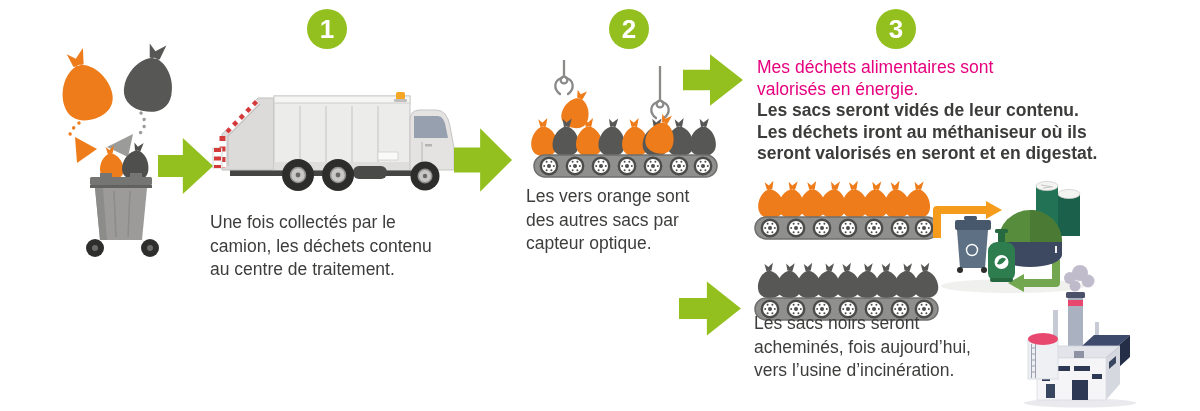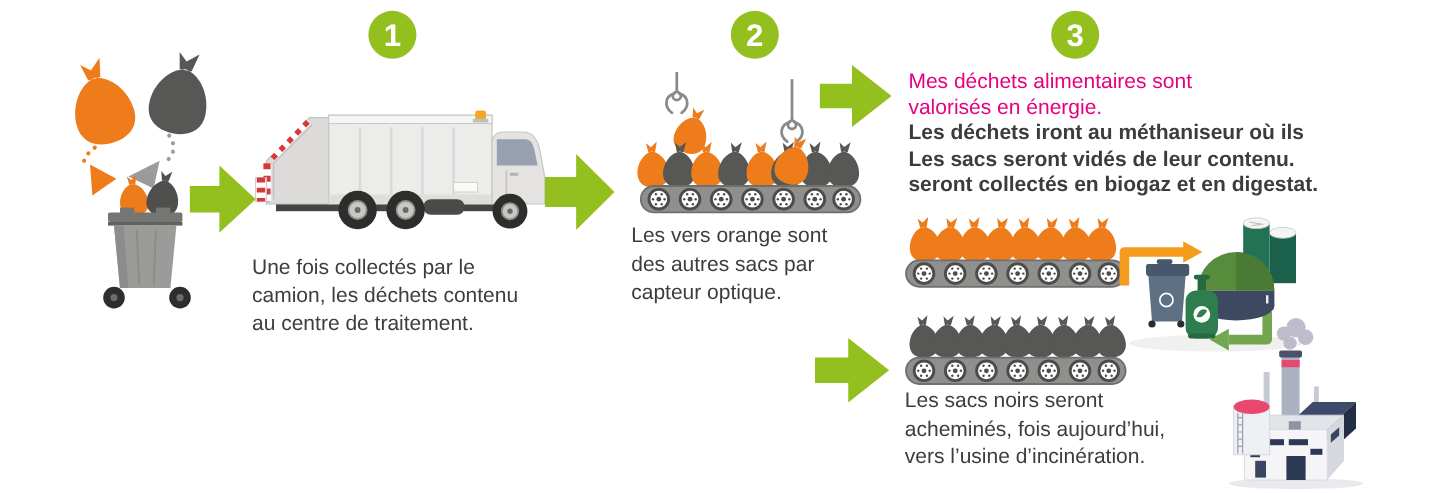--- a/index.html
+++ b/index.html
@@ -165,23 +165,23 @@
   <svg class="art" style="left:683px;top:45px;width:62px;height:70px" viewBox="0 0 62 76" preserveAspectRatio="none">
       <use href="#arrow"></use>
     </svg>
 
   <div class="s3">
     <div class="title">
       <span>Mes déchets alimentaires sont</span>
       <span>valorisés en énergie.</span>
     </div>
     <div class="body">
+      <span>Les sacs seront vidés de leur contenu.</span>
       <span>Les déchets iront au méthaniseur où ils</span>
-      <span>Les sacs seront vidés de leur contenu.</span>
-      <span>seront collectés en biogaz et en digestat.</span>
+      <span>seront valorisés en seront et en digestat.</span>
     </div>
   </div>
 
   <svg class="art" style="left:752px;top:181px;width:190px;height:60px" viewBox="0 0 190 60">
     <g>
       <use href="#bagp" fill="#ee7c1b" transform="translate(3,-3) scale(0.78) rotate(-5 20 30)"></use>
       <use href="#bagp" fill="#ee7c1b" transform="translate(24,-3) scale(0.78) rotate(4 20 30)"></use>
       <use href="#bagp" fill="#ee7c1b" transform="translate(45,-3) scale(0.78) rotate(-3 20 30)"></use>
       <use href="#bagp" fill="#ee7c1b" transform="translate(66,-3) scale(0.78) rotate(5 20 30)"></use>
       <use href="#bagp" fill="#ee7c1b" transform="translate(87,-3) scale(0.78) rotate(-4 20 30)"></use>
@@ -246,21 +246,21 @@
       <use href="#bagp" fill="#575756" transform="translate(61.5,-1) scale(0.74) rotate(4 20 30)"></use>
       <use href="#bagp" fill="#575756" transform="translate(81,-1) scale(0.74) rotate(-4 20 30)"></use>
       <use href="#bagp" fill="#575756" transform="translate(100.5,-1) scale(0.74) rotate(3 20 30)"></use>
       <use href="#bagp" fill="#575756" transform="translate(120,-1) scale(0.74) rotate(-3 20 30)"></use>
       <use href="#bagp" fill="#575756" transform="translate(139.5,-1) scale(0.74) rotate(4 20 30)"></use>
       <use href="#bagp" fill="#575756" transform="translate(159,-1) scale(0.74) rotate(-3 20 30)"></use>
     </g>
     <use href="#belt7" x="3" y="37"></use>
   </svg>
 
-  <div class="cap" style="left:754px;top:322px">
+  <div class="cap" style="left:754px;top:312px">
     <span>Les sacs noirs seront</span>
     <span>acheminés, fois aujourd’hui,</span>
     <span>vers l’usine d’incinération.</span>
   </div>
 
   <svg class="art" style="left:1022px;top:266px;width:150px;height:142px" viewBox="0 0 150 142">
     <ellipse cx="58" cy="137" rx="56" ry="4.5" fill="#e9e9ee"></ellipse>
     <g fill="#b6b1c4" opacity="0.85">
       <circle cx="48" cy="12" r="6"></circle>
         <circle cx="58" cy="7" r="8"></circle>

